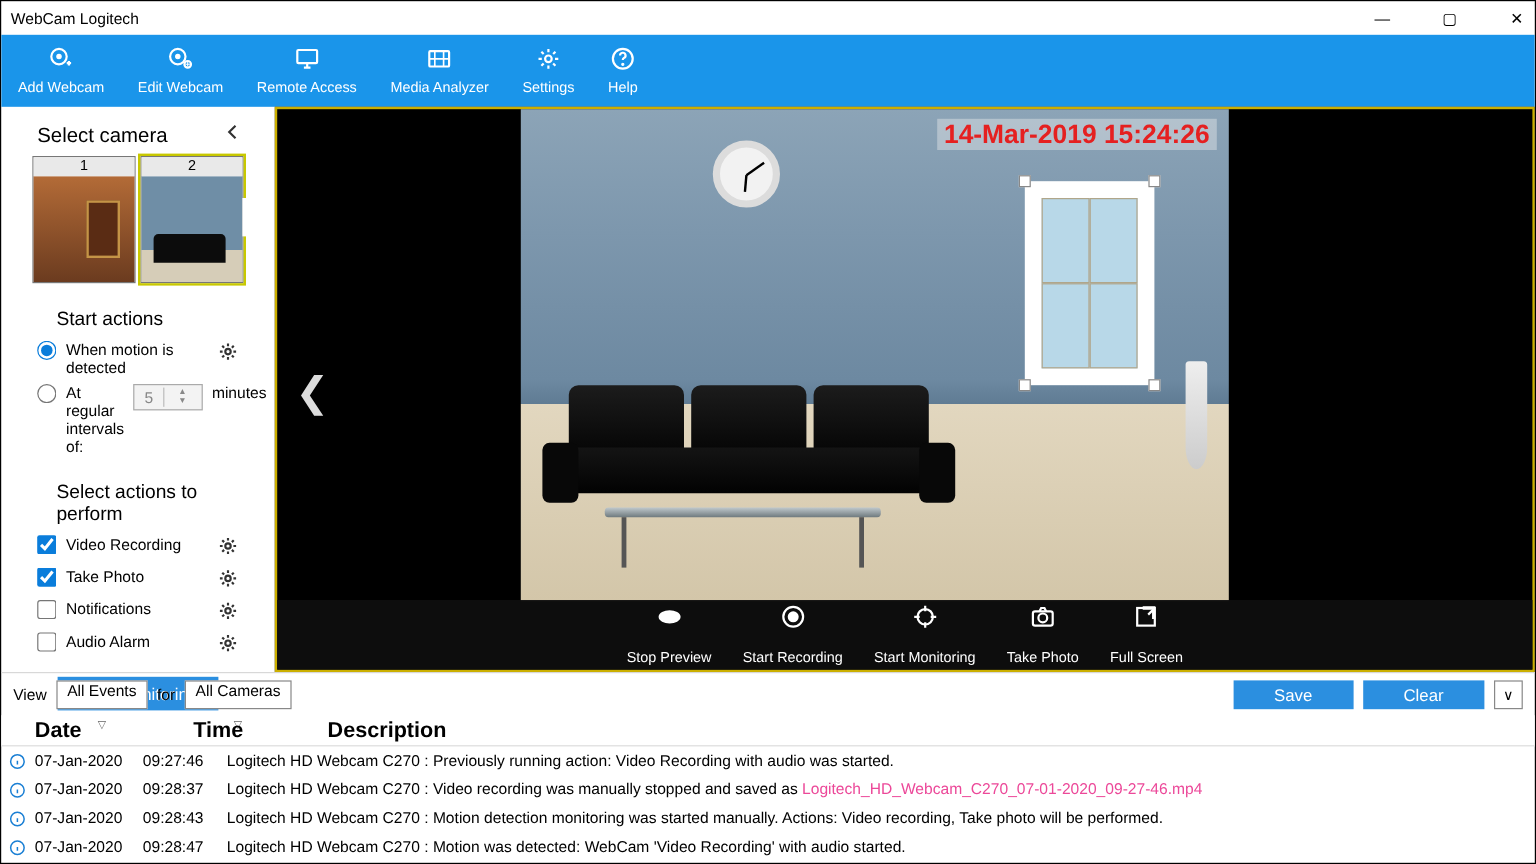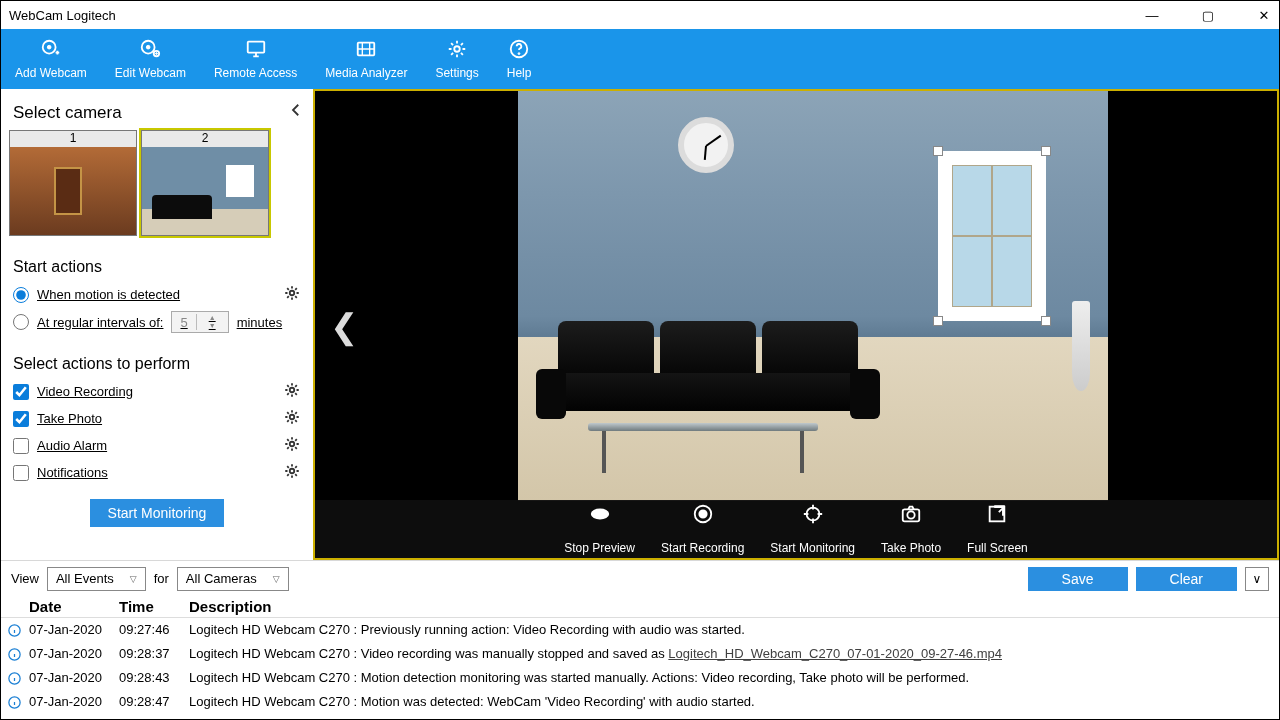--- a/index.html
+++ b/index.html
@@ -7,36 +7,36 @@
 
   .titlebar { height: 28px; display: flex; align-items: center; padding: 0 0 0 8px; }
   .titlebar .wc { display:flex; gap:26px; margin-left:auto; }
   .titlebar .wc div { width:30px; text-align:center; }
 
   .toolbar { background:#1a95ea; height:60px; display:flex; }
   .tb-btn  { display:flex; flex-direction:column; align-items:center; justify-content:center; color:#fff; padding:0 14px; gap:6px; font-size:12px; cursor:pointer; }
   .tb-btn svg { width:22px; height:22px; fill:#fff; stroke:#fff; }
 
   .body { display:flex; height:471px; }
-  .side { width:312px; border-right:0 solid #ccc; padding:8px 8px; }
+  .side { width:228px; border-right:0 solid #ccc; padding:8px 26px; }
   .sec-head { display:flex; align-items:center; justify-content:space-between; font-size:17px; margin:4px 0 6px 4px; }
   .thumbs { display:flex; gap:4px; }
   .thumb  { border:1px solid #777; width:128px; }
   .thumb.selected { outline:2px solid #c8c800; }
   .thumb .num { text-align:center; background:#e9e9e9; font-size:12px; height:16px; }
   .thumb .img { height:88px; }
 
   .img1 { background:linear-gradient(180deg,#b36b37,#6b3b1f); position:relative; }
   .door { position:absolute; left:44px; top:20px; width:28px; height:48px; background:#5a2c14; border:2px solid #c49446; }
   .img2 { background:linear-gradient(180deg,#6f8ea6 70%, #d6cdb8 70%); position:relative; }
   .sofa2{ position:absolute; left:10px; top:48px; width:60px; height:24px; background:#0c0c0c; border-radius:4px 4px 0 0; }
   .win2 { position:absolute; left:84px; top:18px; width:28px; height:32px; background:#fff; }
 
-  .sub-head { font-size:16px; margin:22px 0 8px 4px; }
-  .opt-row { display:flex; align-items:center; gap:8px; margin:6px 4px; font-size:13px;text-decoration:underline; }
+  .sub-head { font-size:16px; margin:22px 0 8px 20px; }
+  .opt-row { display:flex; align-items:flex-start; gap:8px; margin:6px 4px; font-size:13px; }
   .gear { margin-left:auto; }
   .gear svg, .chev svg { width:18px; height:18px; stroke:#333; fill:none; stroke-width:2.4; }
   .spin { display:inline-flex; align-items:center; border:1px solid #aaa; background:#f3f3f3; height:22px; }
   .spin span { padding:0 8px; color:#888; }
   .spin .arrs { display:flex; flex-direction:column; font-size:7px; line-height:8px; color:#666; padding:0 4px; border-left:1px solid #bbb; }
   .btn-primary { background:#2b8fe0; color:#fff; border:0; padding:6px 18px; font-size:14px; cursor:pointer; }
 
   input[type=radio],input[type=checkbox]{ width:16px; height:16px; accent-color:#0a7ddb; flex-shrink:0;}
 
   .main { flex:1; background:#000; position:relative; border:2px solid #cbaf00; }
@@ -60,33 +60,33 @@
   .table::before,.table::after{content:'';position:absolute;top:8px;width:4px;height:42px;background:#555;}
   .table::before{left:14px;} .table::after{right:14px;}
   .vase{position:absolute;right:18px;top:210px;width:18px;height:90px;background:linear-gradient(180deg,#eee,#ccc);border-radius:10px 10px 30px 30px/10px 10px 60px 60px;}
   .ts{position:absolute;top:8px;right:10px;color:#e52020;background:rgba(240,240,240,.4);font:700 22px Arial;padding:0 6px;}
   .nav-prev{position:absolute;left:15px;top:215px;color:#dcdcdc;font-size:34px;cursor:pointer;}
   .ctrlbar{position:absolute;bottom:0;left:0;right:0;height:58px;background:rgba(14,14,14,.95);display:flex;align-items:center;justify-content:center;gap:26px;color:#fff;font-size:12px;}
   .ctrl{display:flex;flex-direction:column;align-items:center;gap:16px;cursor:pointer;}
   .ctrl svg{width:22px;height:22px;fill:none;stroke:#fff;stroke-width:2;}
 
   .logbar{display:flex;align-items:center;gap:8px;padding:6px 10px;border-top:1px solid #d8d8d8;font-size:13px;height:36px;}
-  .sel{border:1px solid #888;background:#fff;height:24px;display:flex;align-items:center;padding:0 8px;gap:16px;cursor:pointer;}
+  .sel{border:1px solid #888;background:#fff;height:24px;display:flex;align-items:center;padding:0 8px;gap:16px;cursor:pointer;flex-direction:column;}
   .sel .dv{font-size:9px;color:#666;}
   .logbar .grow{flex:1;}
   .btn-blue{background:#2b8fe0;color:#fff;border:0;height:24px;padding:0 34px;font-size:14px;cursor:pointer;}
   .exp{border:1px solid #888;width:24px;height:24px;display:flex;align-items:center;justify-content:center;font-size:12px;cursor:pointer;}
 
-  .log-head{display:flex;padding:2px 0 2px 28px;font-weight:700;border-bottom:1px solid #ddd;background:#fff;font-size:15px;}
+  .log-head{display:flex;padding:2px 0 2px 28px;font-weight:700;border-bottom:1px solid #ddd;background:#fff;font-size:18px;gap:42px;}
   .col-date{width:90px;} .col-time{width:70px;}
   .log{overflow:hidden;}
   .log-row{display:flex;align-items:center;padding:2px 0 2px 6px;font-size:13px;line-height:20px;}
   .log-row .info{width:22px;color:#1a7fd4;display:flex;align-items:center;}
   .log-row .info svg{width:15px;height:15px;stroke:#1a7fd4;fill:none;stroke-width:2;}
-  a.link{color:#404040;text-decoration:underline;}
+  a.link{color:#ec4899;}
 </style>
 </head>
 <body>
 
 <div class="titlebar">
   <span>WebCam Logitech</span>
   <div class="wc">
     <div>—</div>
     <div>▢</div>
     <div>✕</div>
@@ -201,29 +201,29 @@
     <div class="opt-row">
       <input type="checkbox" checked="" style="">
       <span>Take Photo</span>
       <span class="gear"><svg viewBox="0 0 24 24">
             <circle cx="12" cy="12" r="3"></circle>
             <path d="M12 3v3M12 18v3M3 12h3M18 12h3M5.6 5.6l2.1 2.1M16.3 16.3l2.1 2.1M5.6 18.4l2.1-2.1M16.3 7.7l2.1-2.1"></path>
           </svg></span>
     </div>
     <div class="opt-row">
       <input type="checkbox" style="">
+      <span>Notifications</span>
+      <span class="gear"><svg viewBox="0 0 24 24">
+            <circle cx="12" cy="12" r="3"></circle>
+            <path d="M12 3v3M12 18v3M3 12h3M18 12h3M5.6 5.6l2.1 2.1M16.3 16.3l2.1 2.1M5.6 18.4l2.1-2.1M16.3 7.7l2.1-2.1"></path>
+          </svg></span>
+    </div>
+    <div class="opt-row">
+      <input type="checkbox" style="">
       <span>Audio Alarm</span>
-      <span class="gear"><svg viewBox="0 0 24 24">
-            <circle cx="12" cy="12" r="3"></circle>
-            <path d="M12 3v3M12 18v3M3 12h3M18 12h3M5.6 5.6l2.1 2.1M16.3 16.3l2.1 2.1M5.6 18.4l2.1-2.1M16.3 7.7l2.1-2.1"></path>
-          </svg></span>
-    </div>
-    <div class="opt-row">
-      <input type="checkbox" style="">
-      <span>Notifications</span>
       <span class="gear"><svg viewBox="0 0 24 24">
             <circle cx="12" cy="12" r="3"></circle>
             <path d="M12 3v3M12 18v3M3 12h3M18 12h3M5.6 5.6l2.1 2.1M16.3 16.3l2.1 2.1M5.6 18.4l2.1-2.1M16.3 7.7l2.1-2.1"></path>
           </svg></span>
     </div>
     <div style="text-align:center;margin-top:16px;">
       <button class="btn-primary">Start Monitoring</button>
     </div>
   </div>
 
@@ -247,20 +247,21 @@
             <div></div>
             <div></div>
             <div></div>
           </div>
         <div class="c-seat"></div>
           <div class="c-arm l"></div>
           <div class="c-arm r"></div>
       </div>
       <div class="table"></div>
       <div class="vase"></div>
+      <div class="ts">14-Mar-2019 15:24:26</div>
     </div>
     <div class="nav-prev">❮</div>
     <div class="ctrlbar">
       <div class="ctrl">
         <svg viewBox="0 0 24 24">
             <ellipse cx="12" cy="12" rx="9" ry="5" fill="#fff"></ellipse>
           </svg>
         <span>Stop Preview</span>
       </div>
       <div class="ctrl">

